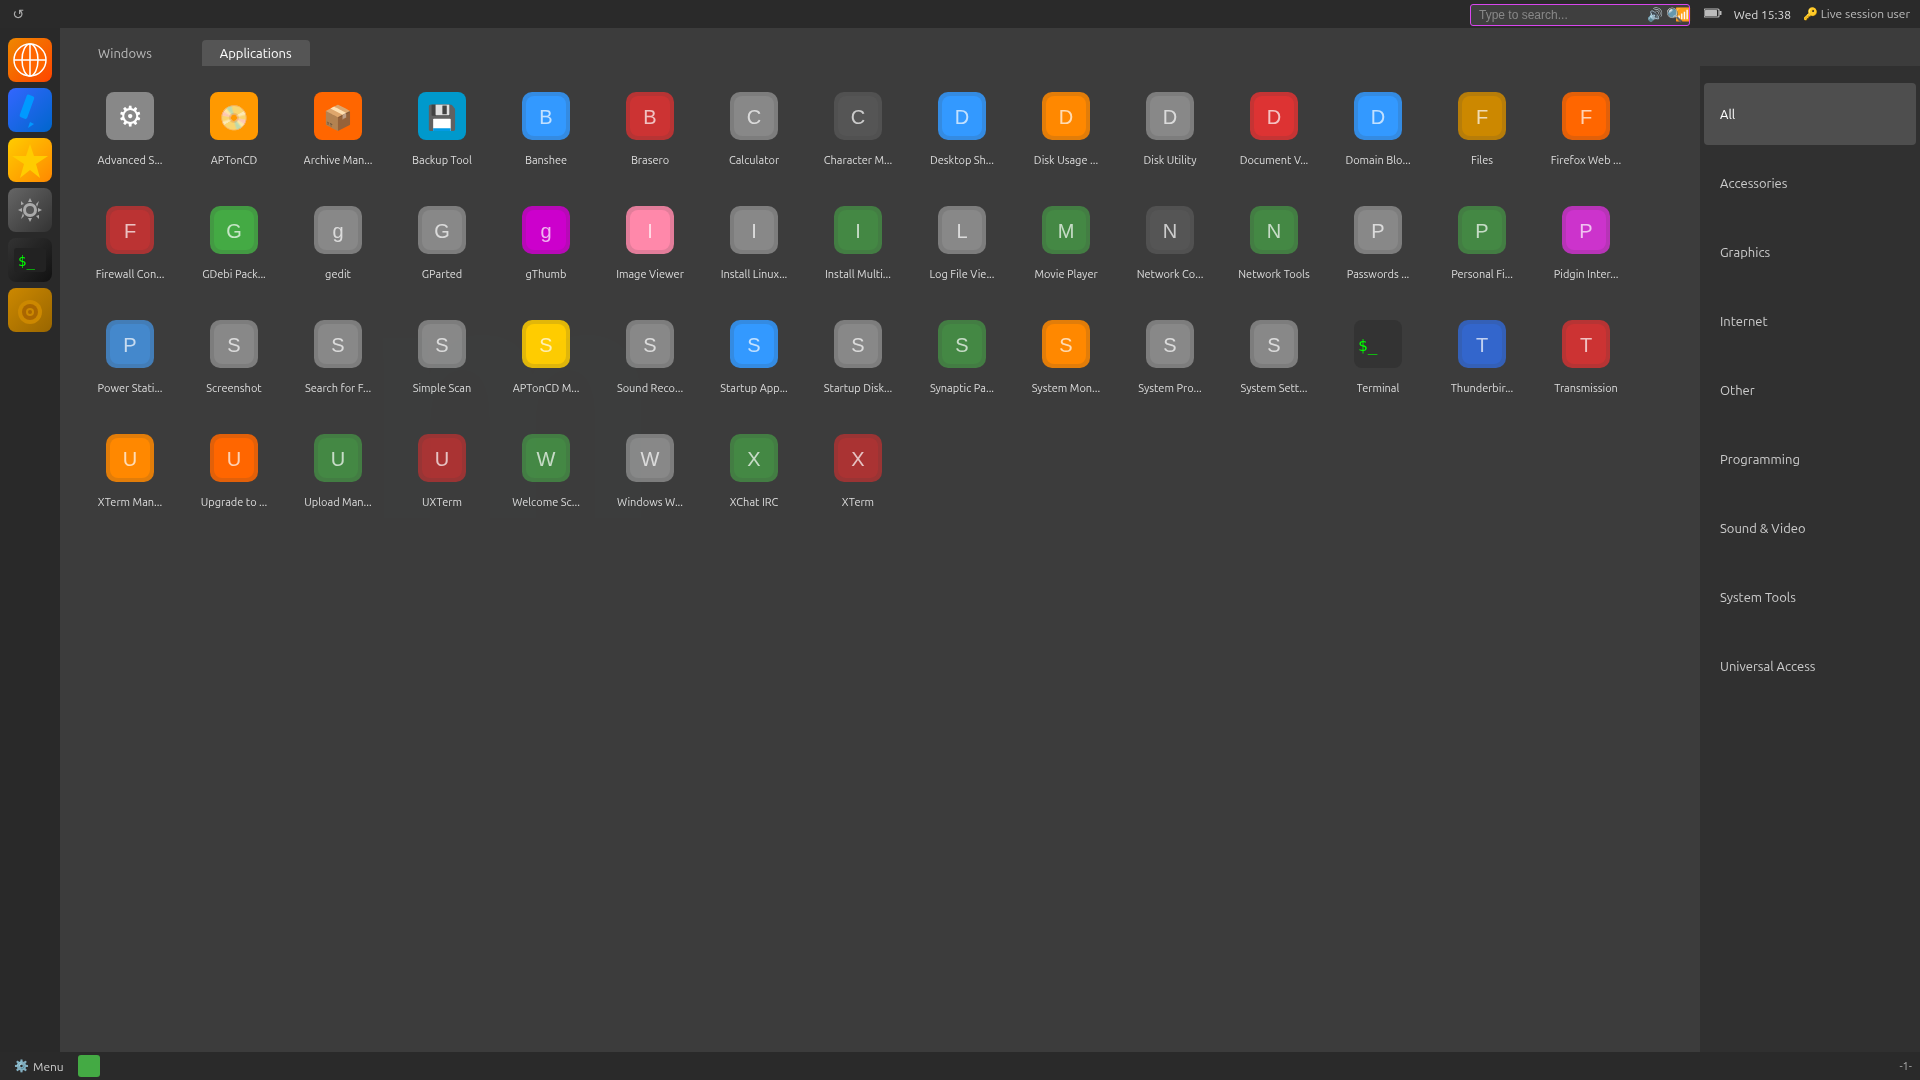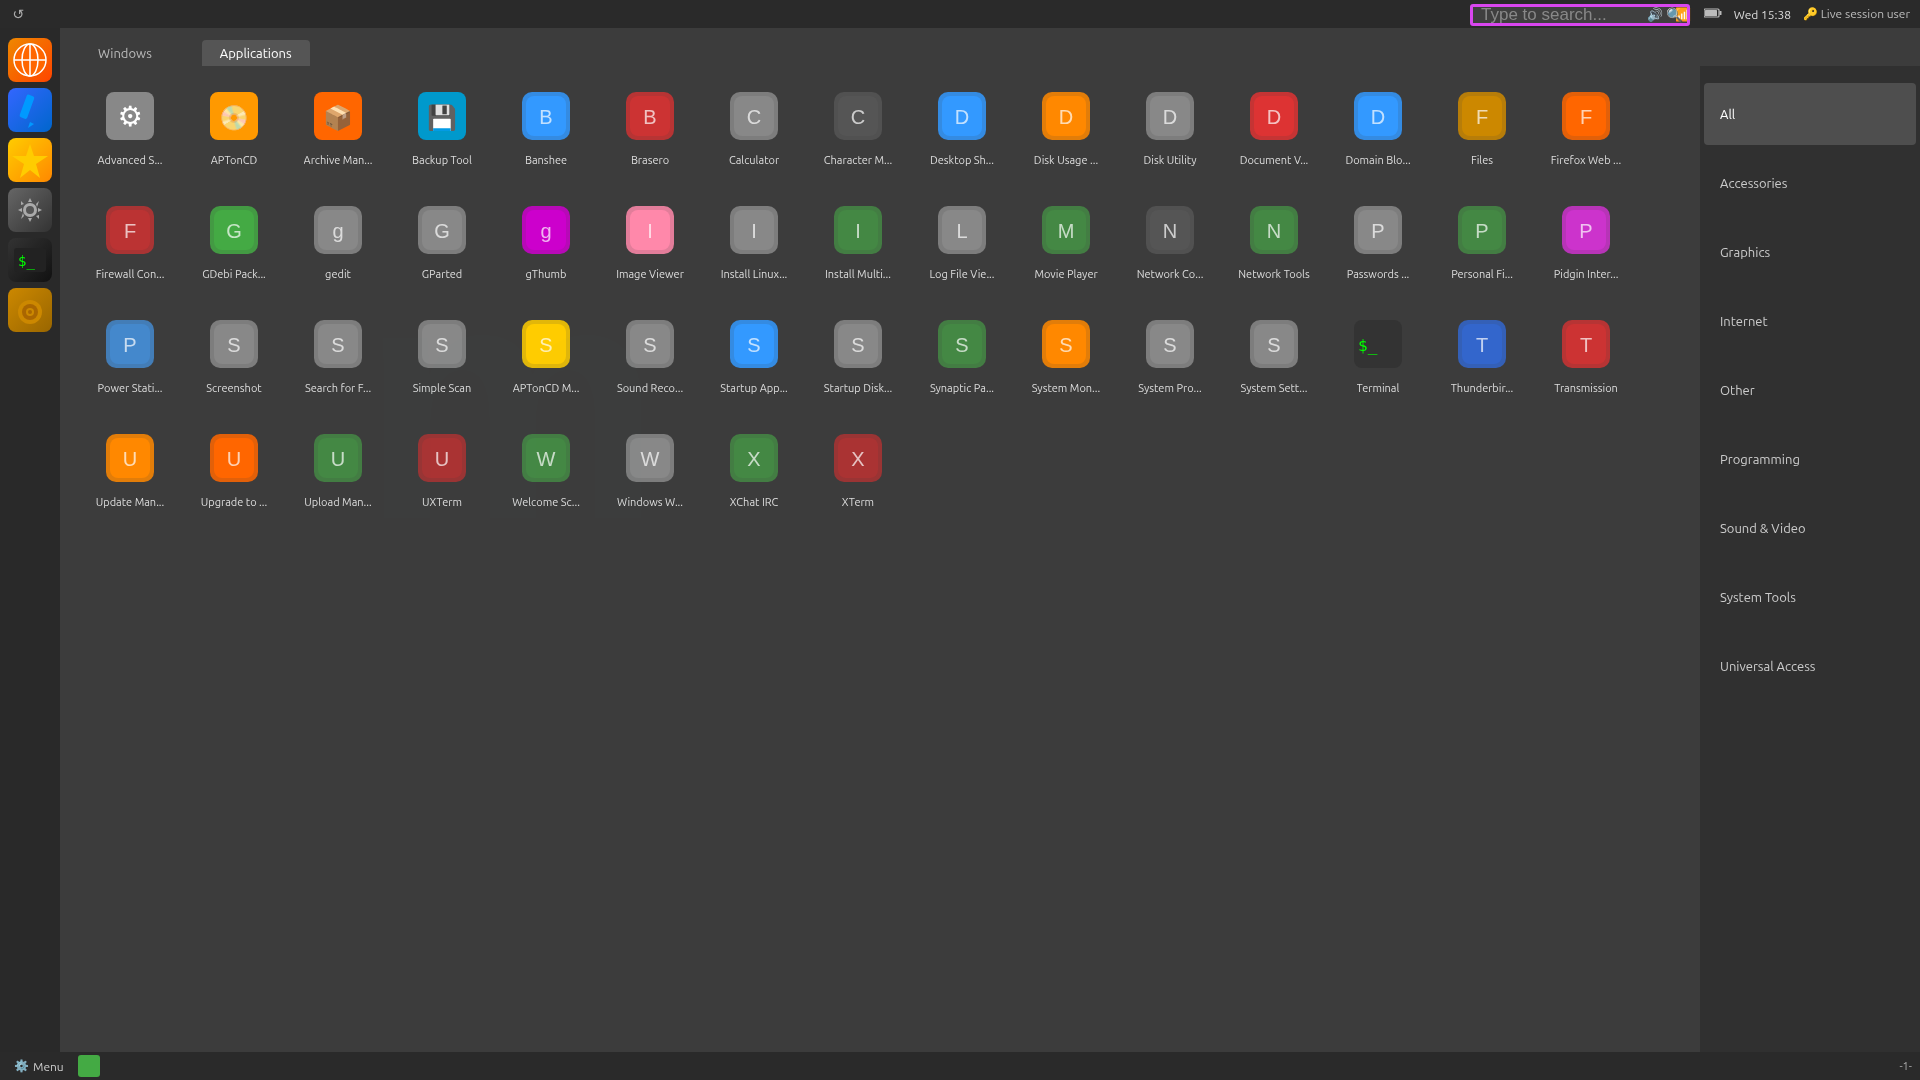--- a/index.html
+++ b/index.html
@@ -185,24 +185,24 @@
     #search-wrap {
       position: absolute;
       right: 230px;
       top: 4px;
       width: 220px;
     }
     #search-input {
       width: 100%;
       height: 22px;
       background: rgba(255,255,255,0.1);
-      border: 3px solid #d946ef;
+      border: 1px solid #d946ef;
       border-radius: 3px;
       color: #d946ef;
-      font-size: 17px;
+      font-size: 12px;
       padding: 0 26px 0 8px;
       outline: none;
     }
     #search-input::placeholder { color: #888; }
     .search-icon {
       position: absolute;
       right: 6px;
       top: 3px;
       color: #888;
       font-size: 14px;
@@ -800,21 +800,21 @@
           <span class="app-label">Transmission</span>
         </div>
         <div class="app-item">
           <div class="app-icon-wrap">
             <svg viewBox="0 0 56 56" width="56" height="56">
     <rect x="4" y="4" width="48" height="48" rx="10" fill="#f80" opacity="0.85"></rect>
     <rect x="8" y="8" width="40" height="40" rx="8" fill="#f80"></rect>
     <text x="28" y="36" text-anchor="middle" font-size="20" fill="rgba(255,255,255,0.7)" font-family="sans-serif">U</text>
   </svg>
           </div>
-          <span class="app-label">Update Man...</span>
+          <span class="app-label">XTerm Man...</span>
         </div>
         <div class="app-item">
           <div class="app-icon-wrap">
             <svg viewBox="0 0 56 56" width="56" height="56">
     <rect x="4" y="4" width="48" height="48" rx="10" fill="#f60" opacity="0.85"></rect>
     <rect x="8" y="8" width="40" height="40" rx="8" fill="#f60"></rect>
     <text x="28" y="36" text-anchor="middle" font-size="20" fill="rgba(255,255,255,0.7)" font-family="sans-serif">U</text>
   </svg>
           </div>
           <span class="app-label">Upgrade to ...</span>

